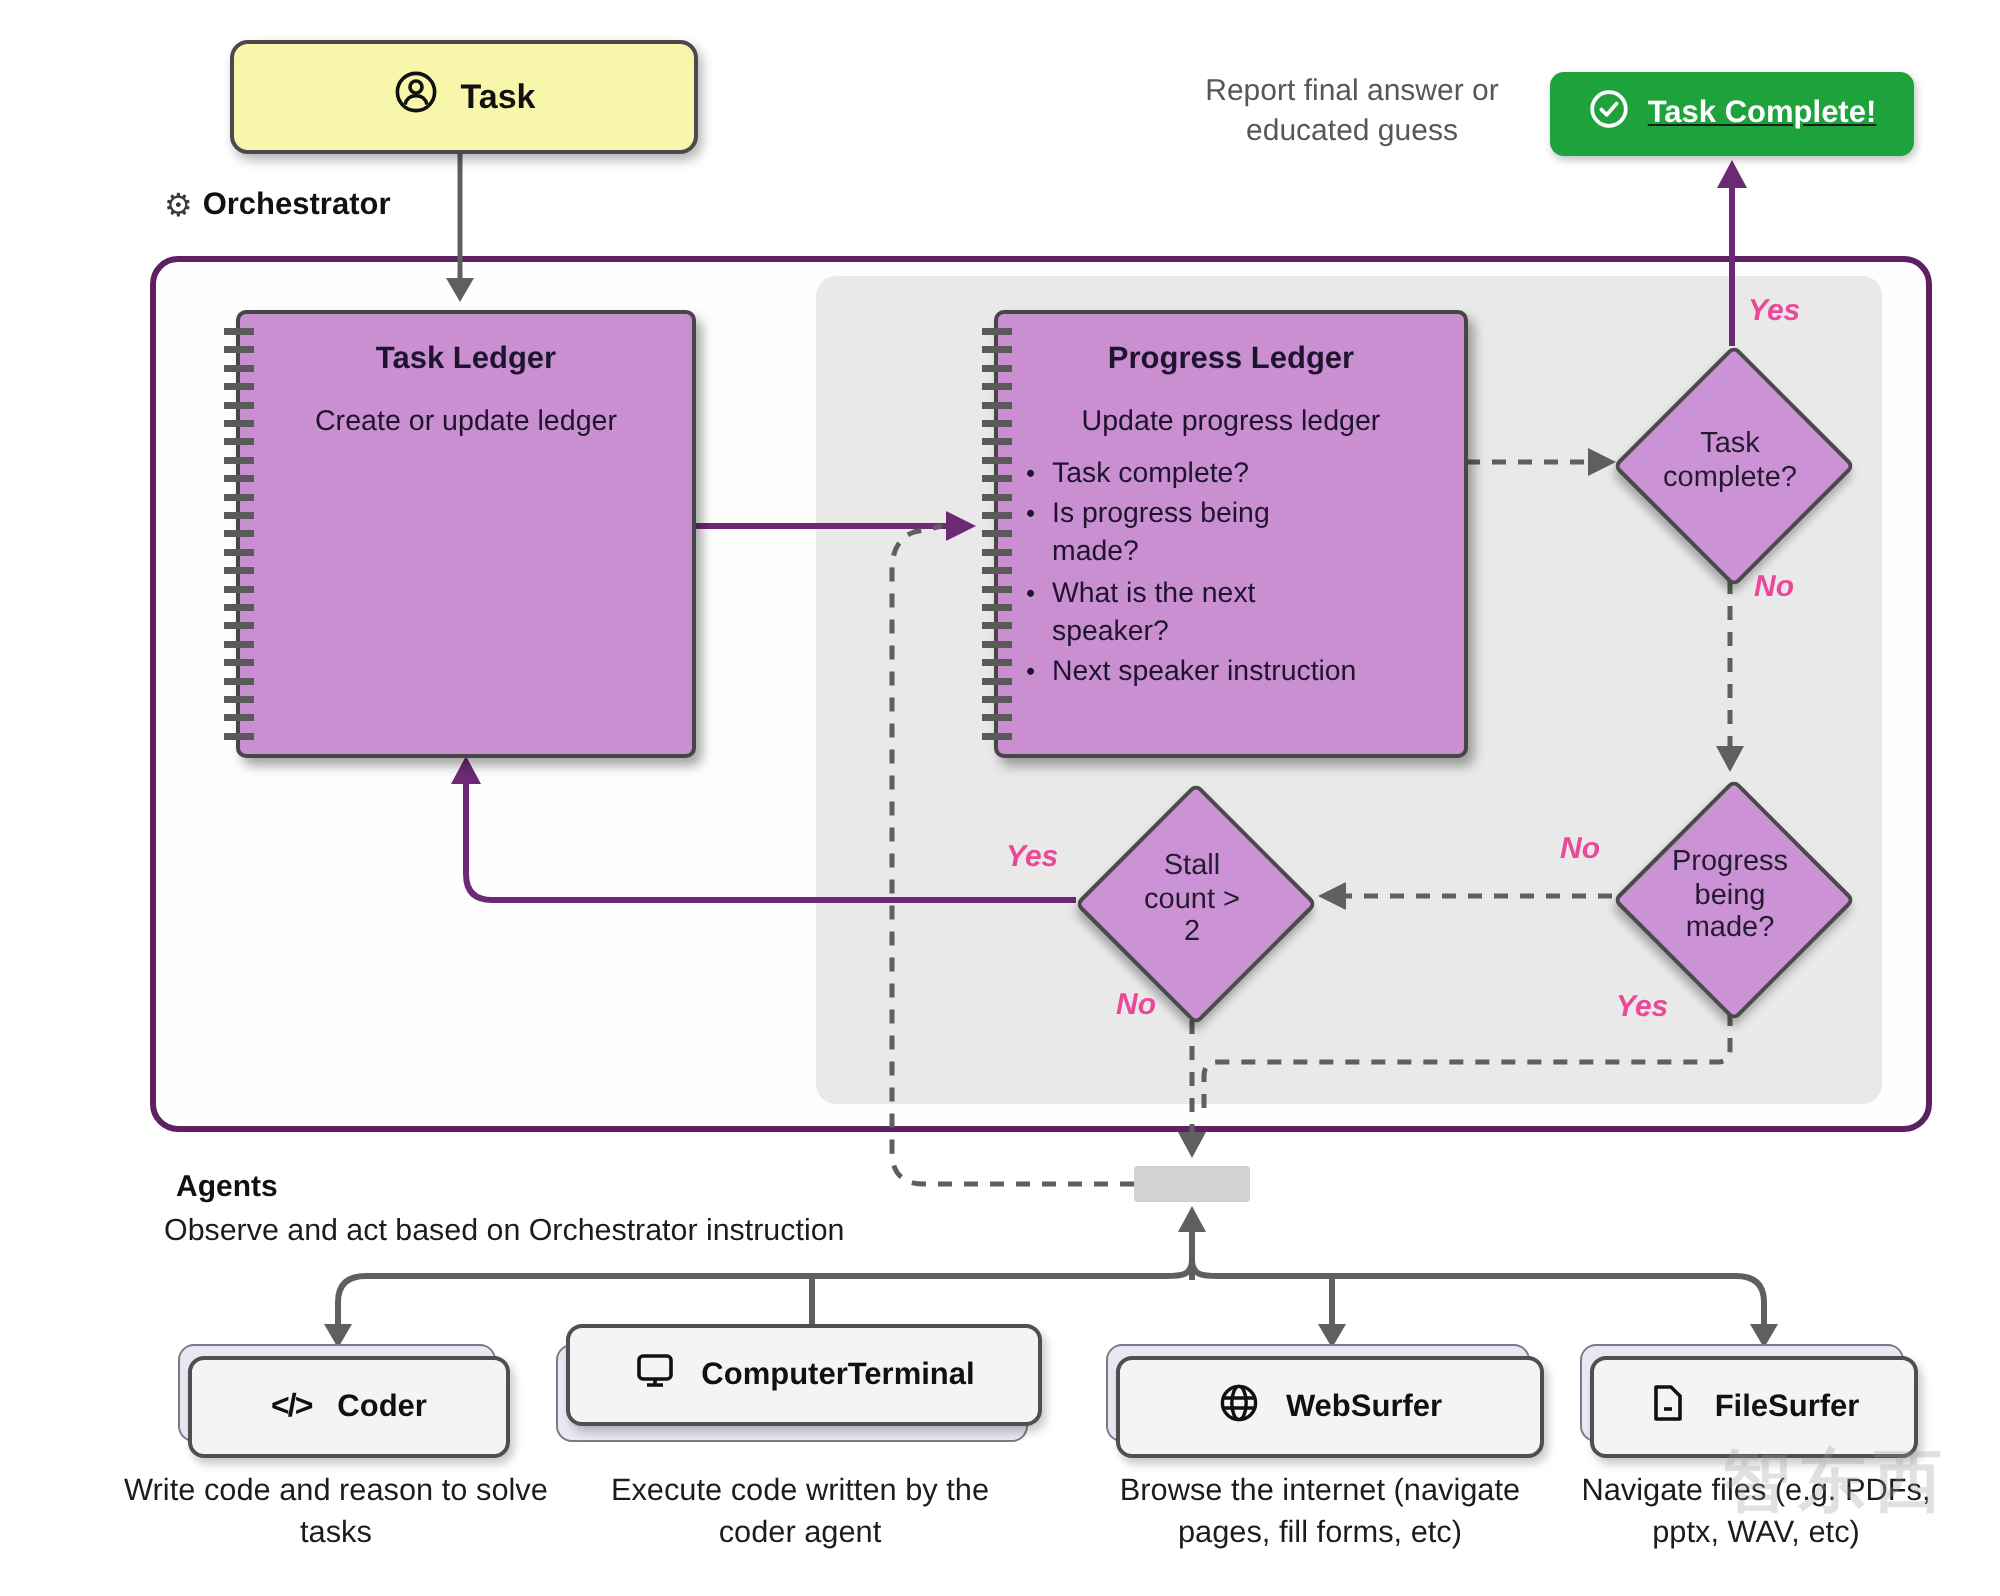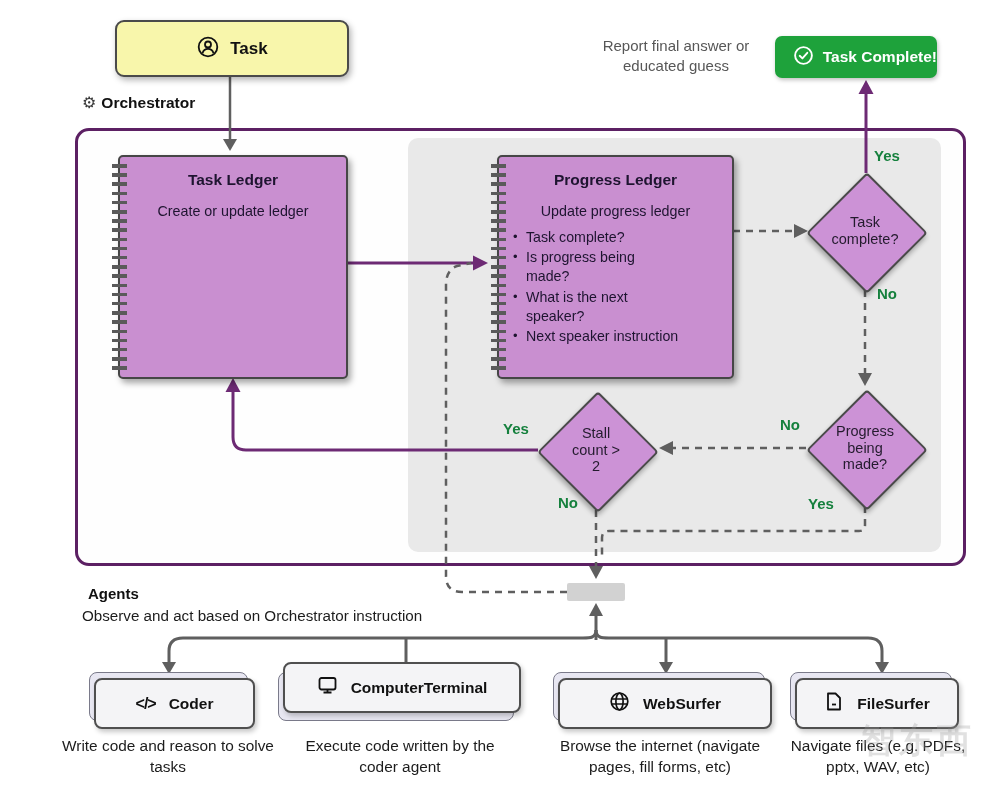--- a/index.html
+++ b/index.html
@@ -7,22 +7,22 @@
   .canvas{position:relative;width:1000px;height:798px;background:#ffffff;overflow:hidden;}
   .abs{position:absolute;}
 
   
   .task-box{left:115px;top:20px;width:230px;height:53px;background:#f8f6ab;border:2px solid #4a4a4a;
     border-radius:9px;box-shadow:2px 3px 6px rgba(0,0,0,.30);display:flex;align-items:center;justify-content:center;gap:10px;z-index:6;}
   .task-box .lbl{font-size:17px;font-weight:700;color:#111;}
 
   .report-note{left:578px;top:36px;width:196px;font-size:15px;line-height:1.3;color:#575757;text-align:center;z-index:6;}
 
-  .complete-btn{left:775px;top:36px;width:162px;height:42px;background:#1ea23b;border-radius:7px;
-    box-shadow:1px 2px 4px rgba(0,0,0,.25);display:flex;align-items:center;justify-content:flex-end;gap:9px;z-index:6;}
+  .complete-btn{left:775px;top:36px;width:182px;height:42px;background:#1ea23b;border-radius:7px;
+    box-shadow:1px 2px 4px rgba(0,0,0,.25);display:flex;align-items:center;justify-content:center;gap:9px;z-index:6;text-decoration:underline;}
   .complete-btn .lbl{color:#ffffff;font-size:15.5px;font-weight:600;}
 
   .orch-label{left:82px;top:93px;display:flex;align-items:center;gap:5px;font-size:15.5px;font-weight:700;color:#111;z-index:6;}
   .gear{font-size:16px;color:#3a3a3a;font-weight:400;}
 
   
   .container-box{left:75px;top:128px;width:885px;height:432px;border:3px solid #5c2063;border-radius:14px;background:#fefefe;z-index:1;}
   .inner-panel{left:408px;top:138px;width:533px;height:414px;background:#e9e9e9;border-radius:10px;z-index:2;}
 
   svg.wires{left:0;top:0;z-index:3;pointer-events:none;}
@@ -42,21 +42,21 @@
   
   .diamond{width:116px;height:116px;z-index:5;display:flex;align-items:center;justify-content:center;}
   .diamond .shape{position:absolute;left:17px;top:17px;width:82px;height:82px;transform:rotate(45deg);
     background:#cc92d6;border:2px solid #4a4a4a;border-radius:4px;box-shadow:2px 3px 5px rgba(0,0,0,.3);}
   .diamond .dlabel{position:relative;z-index:2;text-align:center;font-size:14.5px;font-weight:500;
     color:#241b2e;line-height:1.15;white-space:pre-line;}
   .d-task{left:807px;top:173px;}
   .d-progress{left:807px;top:390px;}
   .d-stall{left:538px;top:392px;}
 
-  .yn{position:absolute;font-size:15px;font-weight:700;color:#15803d;z-index:6;}
+  .yn{position:absolute;font-size:15px;font-weight:700;color:#ec4899;z-index:6;font-style:italic;}
 
   .bus-bar{left:567px;top:583px;width:58px;height:18px;background:#d2d2d2;border-radius:2px;z-index:5;}
 
   .agents-title{left:88px;top:585px;font-size:15px;font-weight:700;color:#111;z-index:6;}
   .agents-sub{left:82px;top:607px;font-size:15.2px;color:#1c1c1c;z-index:6;}
 
   
   .agent-back{background:#e8e7f2;border:1.5px solid #7a7a8a;border-radius:8px;z-index:4;width:157px;height:47px;}
   .agent-card{background:#f4f4f6;border:2px solid #4f4f4f;border-radius:8px;z-index:5;height:47px;
     display:flex;align-items:center;justify-content:center;gap:13px;box-shadow:2px 3px 5px rgba(0,0,0,.22);}

